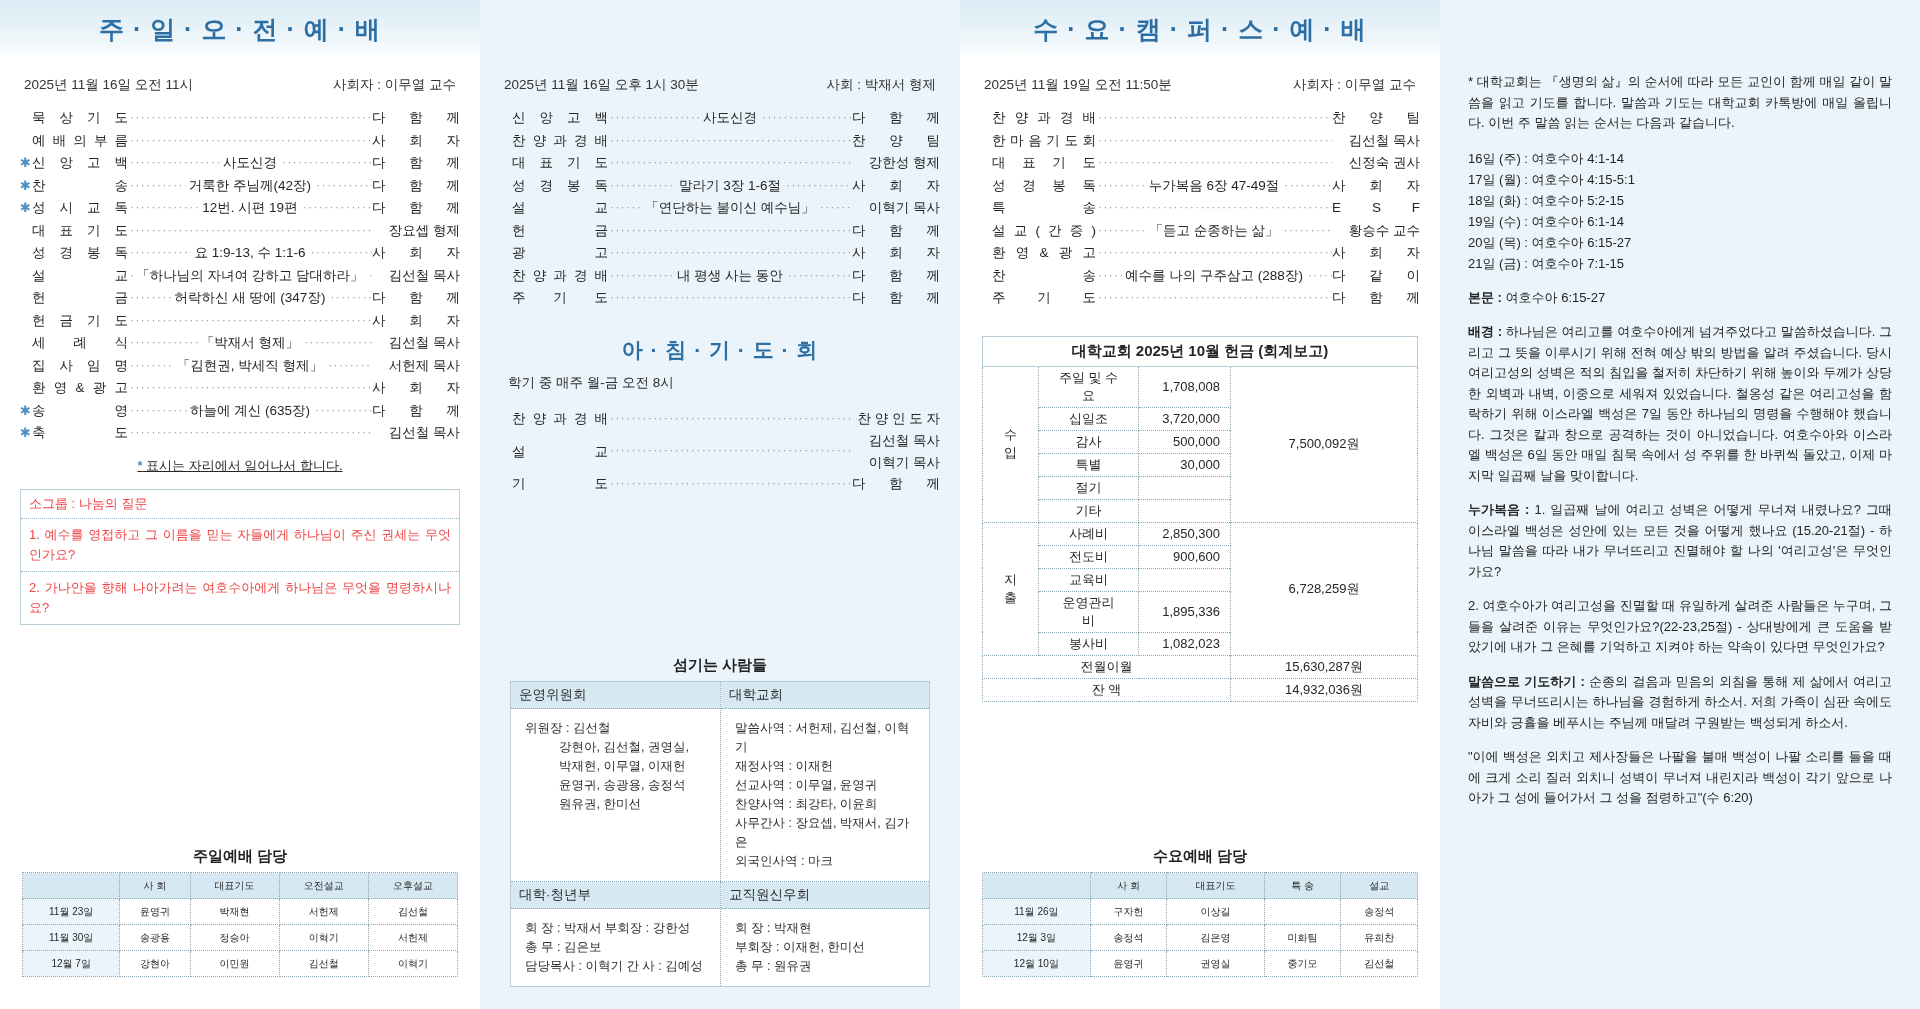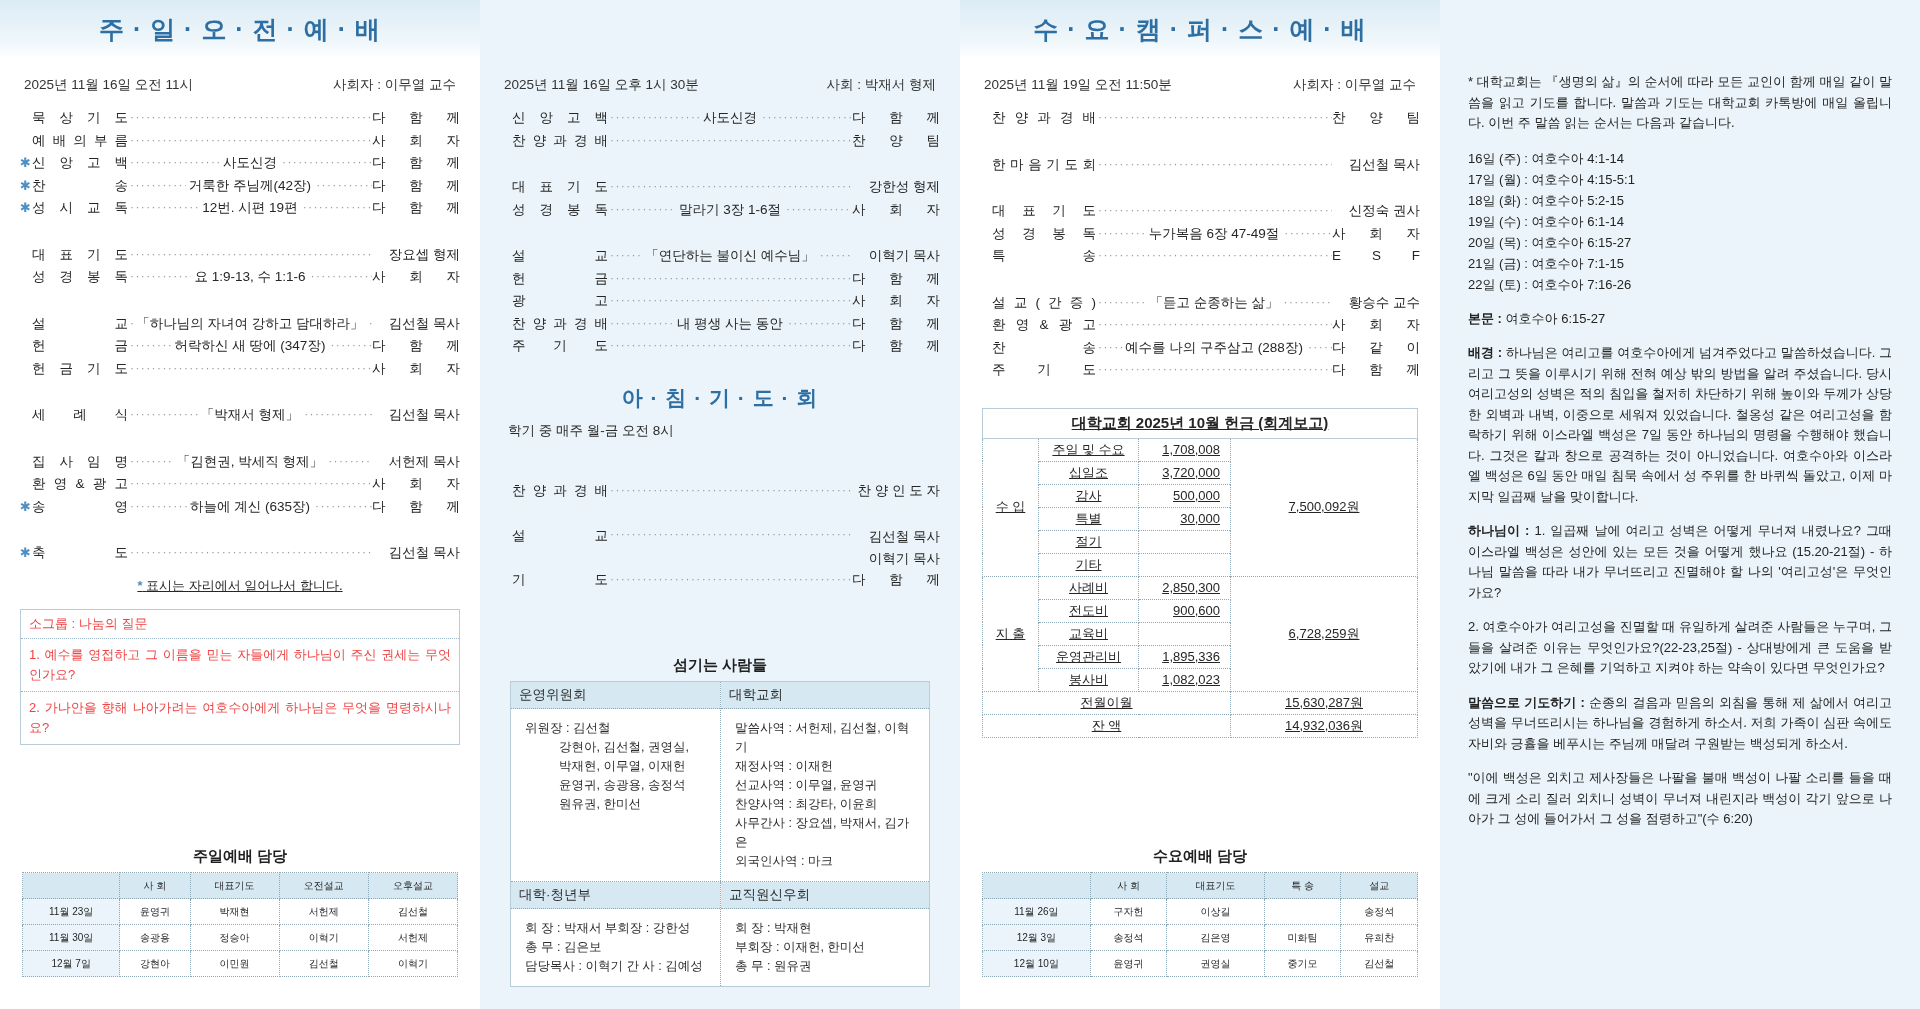--- a/index.html
+++ b/index.html
@@ -66,21 +66,21 @@
     padding:0 2px; position:relative; top:-1px;
   }
   .oline .mid {
     flex:0 0 auto; padding:0 3px; color:#262626;
   }
   .oline .who {
     flex:0 0 88px; text-align:right;
     display:flex; justify-content:space-between;
   }
   .oline .who.spread span { display:inline-block; }
-  .oline .who.tight { display:block; text-align:right;margin-top:24px; }
+  .oline .who.tight { display:block; text-align:right; }
 
   .note-star {
     text-align:center; font-size:13px; margin-top:12px; color:#262626;text-decoration:underline;
   }
   .note-star .st { color:#4b8fc4; font-weight:bold; }
 
   
   .sub-title {
     text-align:center; font-size:21px; font-weight:bold;
     color:#2e6fa3; letter-spacing:1px; margin:26px 0 10px;
@@ -128,21 +128,21 @@
     border-bottom:1px dotted #8fa8b6;
   }
   .srv-b { padding:10px 10px 10px 14px; font-size:12.5px; line-height:19px; }
   .srv-b .ind { padding-left:34px; }
 
   
   table.fin {
     width:100%; border-collapse:collapse; font-size:13px; background:#fff;
   }
   table.fin td, table.fin th {
-    border:1px dotted #8fa8b6; padding:2px 12px; color:#262626; height:22px;text-decoration:underline;
+    border:1px dotted #8fa8b6; padding:2px 18px; color:#262626; height:22px;
   }
   table.fin .cap {
     background:#ffffff; border:1px solid #b9cdd9;
     font-size:15px; font-weight:bold; text-align:center; height:30px;
   }
   table.fin .rowlbl { text-align:center; width:56px; background:#ffffff; }
   table.fin .item { text-align:center; width:100px; }
   table.fin .amt { text-align:right; width:92px; padding-right:10px; }
   table.fin .tot { text-align:center; }
 
@@ -909,30 +909,29 @@
   <div class="col alt">
     <div class="qt" style="padding-top:14px;">
       <p>* 대학교회는 『생명의 삶』의 순서에 따라 모든 교인이 함께 매일 같이 말씀을 읽고 기도를 합니다. 말씀과 기도는 대학교회 카톡방에 매일 올립니다. 이번 주 말씀 읽는 순서는 다음과 같습니다.</p>
       <div class="plan" id="qt-plan">
           <div>16일 (주) : 여호수아 4:1-14</div>
           <div>17일 (월) : 여호수아 4:15-5:1</div>
           <div>18일 (화) : 여호수아 5:2-15</div>
           <div>19일 (수) : 여호수아 6:1-14</div>
           <div>20일 (목) : 여호수아 6:15-27</div>
           <div>21일 (금) : 여호수아 7:1-15</div>
-          <div>22일 (토) : 여호수아 7:16-26</div>
         </div>
       <p>
         <span class="lead">본문 :</span><span> 여호수아 6:15-27</span>
       </p>
       <p>
         <span class="lead">배경 :</span><span> 하나님은 여리고를 여호수아에게 넘겨주었다고 말씀하셨습니다. 그리고 그 뜻을 이루시기 위해 전혀 예상 밖의 방법을 알려 주셨습니다. 당시 여리고성의 성벽은 적의 침입을 철저히 차단하기 위해 높이와 두께가 상당한 외벽과 내벽, 이중으로 세워져 있었습니다. 철옹성 같은 여리고성을 함락하기 위해 이스라엘 백성은 7일 동안 하나님의 명령을 수행해야 했습니다. 그것은 칼과 창으로 공격하는 것이 아니었습니다. 여호수아와 이스라엘 백성은 6일 동안 매일 침묵 속에서 성 주위를 한 바퀴씩 돌았고, 이제 마지막 일곱째 날을 맞이합니다.</span>
       </p>
       <p>
-        <span class="lead">하나님이 :</span><span> 1. 일곱째 날에 여리고 성벽은 어떻게 무너져 내렸나요? 그때 이스라엘 백성은 성안에 있는 모든 것을 어떻게 했나요 (15.20-21절) - 하나님 말씀을 따라 내가 무너뜨리고 진멸해야 할 나의 '여리고성'은 무엇인가요?</span>
+        <span class="lead">누가복음 :</span><span> 1. 일곱째 날에 여리고 성벽은 어떻게 무너져 내렸나요? 그때 이스라엘 백성은 성안에 있는 모든 것을 어떻게 했나요 (15.20-21절) - 하나님 말씀을 따라 내가 무너뜨리고 진멸해야 할 나의 '여리고성'은 무엇인가요?</span>
       </p>
       <p>2. 여호수아가 여리고성을 진멸할 때 유일하게 살려준 사람들은 누구며, 그들을 살려준 이유는 무엇인가요?(22-23,25절) - 상대방에게 큰 도움을 받았기에 내가 그 은혜를 기억하고 지켜야 하는 약속이 있다면 무엇인가요?</p>
       <p>
         <span class="lead">말씀으로 기도하기 :</span><span> 순종의 걸음과 믿음의 외침을 통해 제 삶에서 여리고 성벽을 무너뜨리시는 하나님을 경험하게 하소서. 저희 가족이 심판 속에도 자비와 긍휼을 베푸시는 주님께 매달려 구원받는 백성되게 하소서.</span>
       </p>
       <p>"이에 백성은 외치고 제사장들은 나팔을 불매 백성이 나팔 소리를 들을 때에 크게 소리 질러 외치니 성벽이 무너져 내린지라 백성이 각기 앞으로 나아가 그 성에 들어가서 그 성을 점령하고"(수 6:20)</p>
     </div>
   </div>
 </div>
 

